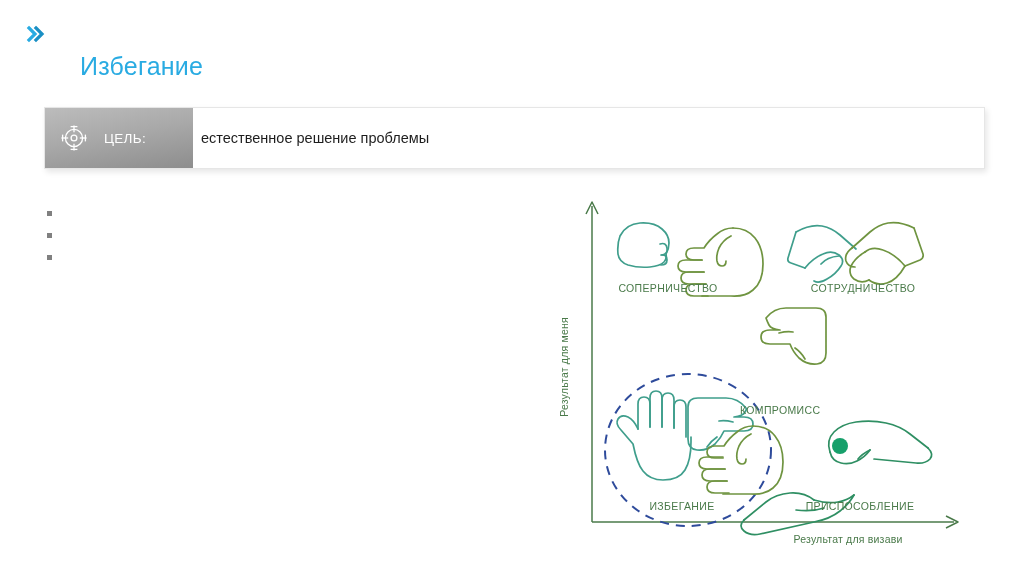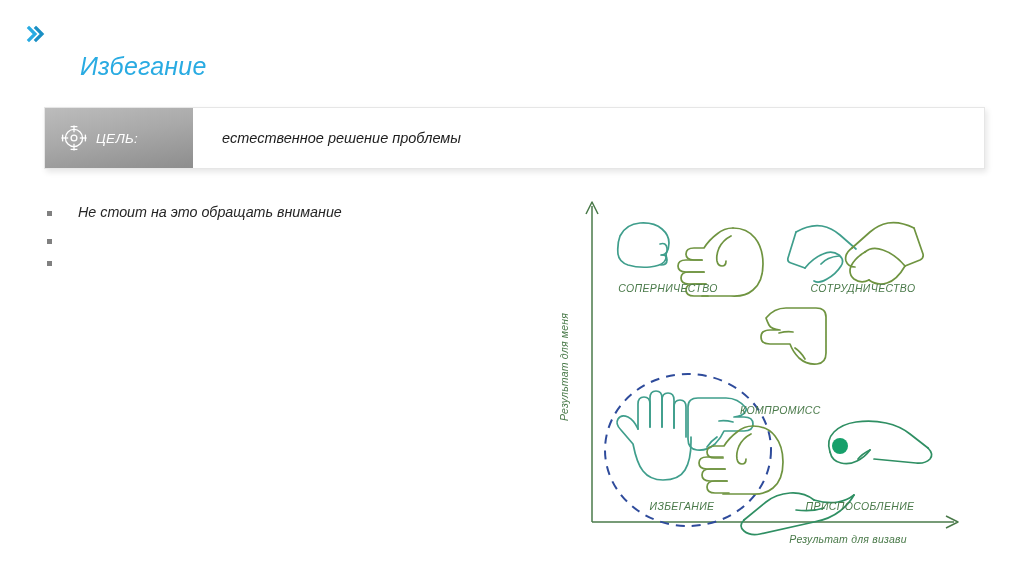--- a/index.html
+++ b/index.html
@@ -11,21 +11,20 @@
   body {
     font-family: "Liberation Sans", "DejaVu Sans", sans-serif;
     -webkit-font-smoothing: antialiased;
   }
   #slide {
     position: relative;
     width: 1024px;
     height: 574px;
     background: #ffffff;
     overflow: hidden;
-    font-style: italic;
   }
 
   
   #chevron-icon {
     position: absolute;
     left: 22px;
     top: 20px;
     width: 28px;
     height: 28px;
   }
@@ -64,32 +63,32 @@
     align-items: center;
     padding-left: 14px;
     box-sizing: border-box;
   }
   #target-icon {
     width: 30px;
     height: 30px;
     flex: 0 0 30px;
   }
   #goal-label-text {
-    margin-left: 7px;
+    margin-left: 15px;
     color: #ffffff;
     font-size: 13.5px;
     letter-spacing: 0.3px;
     white-space: nowrap;
   }
   #goal-value-box {
     flex: 1 1 auto;
     background: #ffffff;
     display: flex;
     align-items: center;
-    padding-left: 29px;
+    padding-left: 8px;
     box-sizing: border-box;
   }
   #goal-value-text {
     color: #1d1d1d;
     font-size: 14.5px;
     white-space: nowrap;
   }
 
   
   #bullet-list {
@@ -180,21 +179,20 @@
       <span id="goal-label-text">ЦЕЛЬ:</span>
     </div>
     <div id="goal-value-box">
       <span id="goal-value-text">естественное решение проблемы</span>
     </div>
   </div>
 
   <div id="bullet-list">
     <div class="bullet-row">
       <span class="bullet-marker"></span>
-      <span class="bullet-text">Не стоит на это обращать внимание</span>
     </div>
     <div class="bullet-row">
       <span class="bullet-marker"></span>
     </div>
     <div class="bullet-row">
       <span class="bullet-marker"></span>
     </div>
   </div>
 
   <div id="conflict-diagram">

